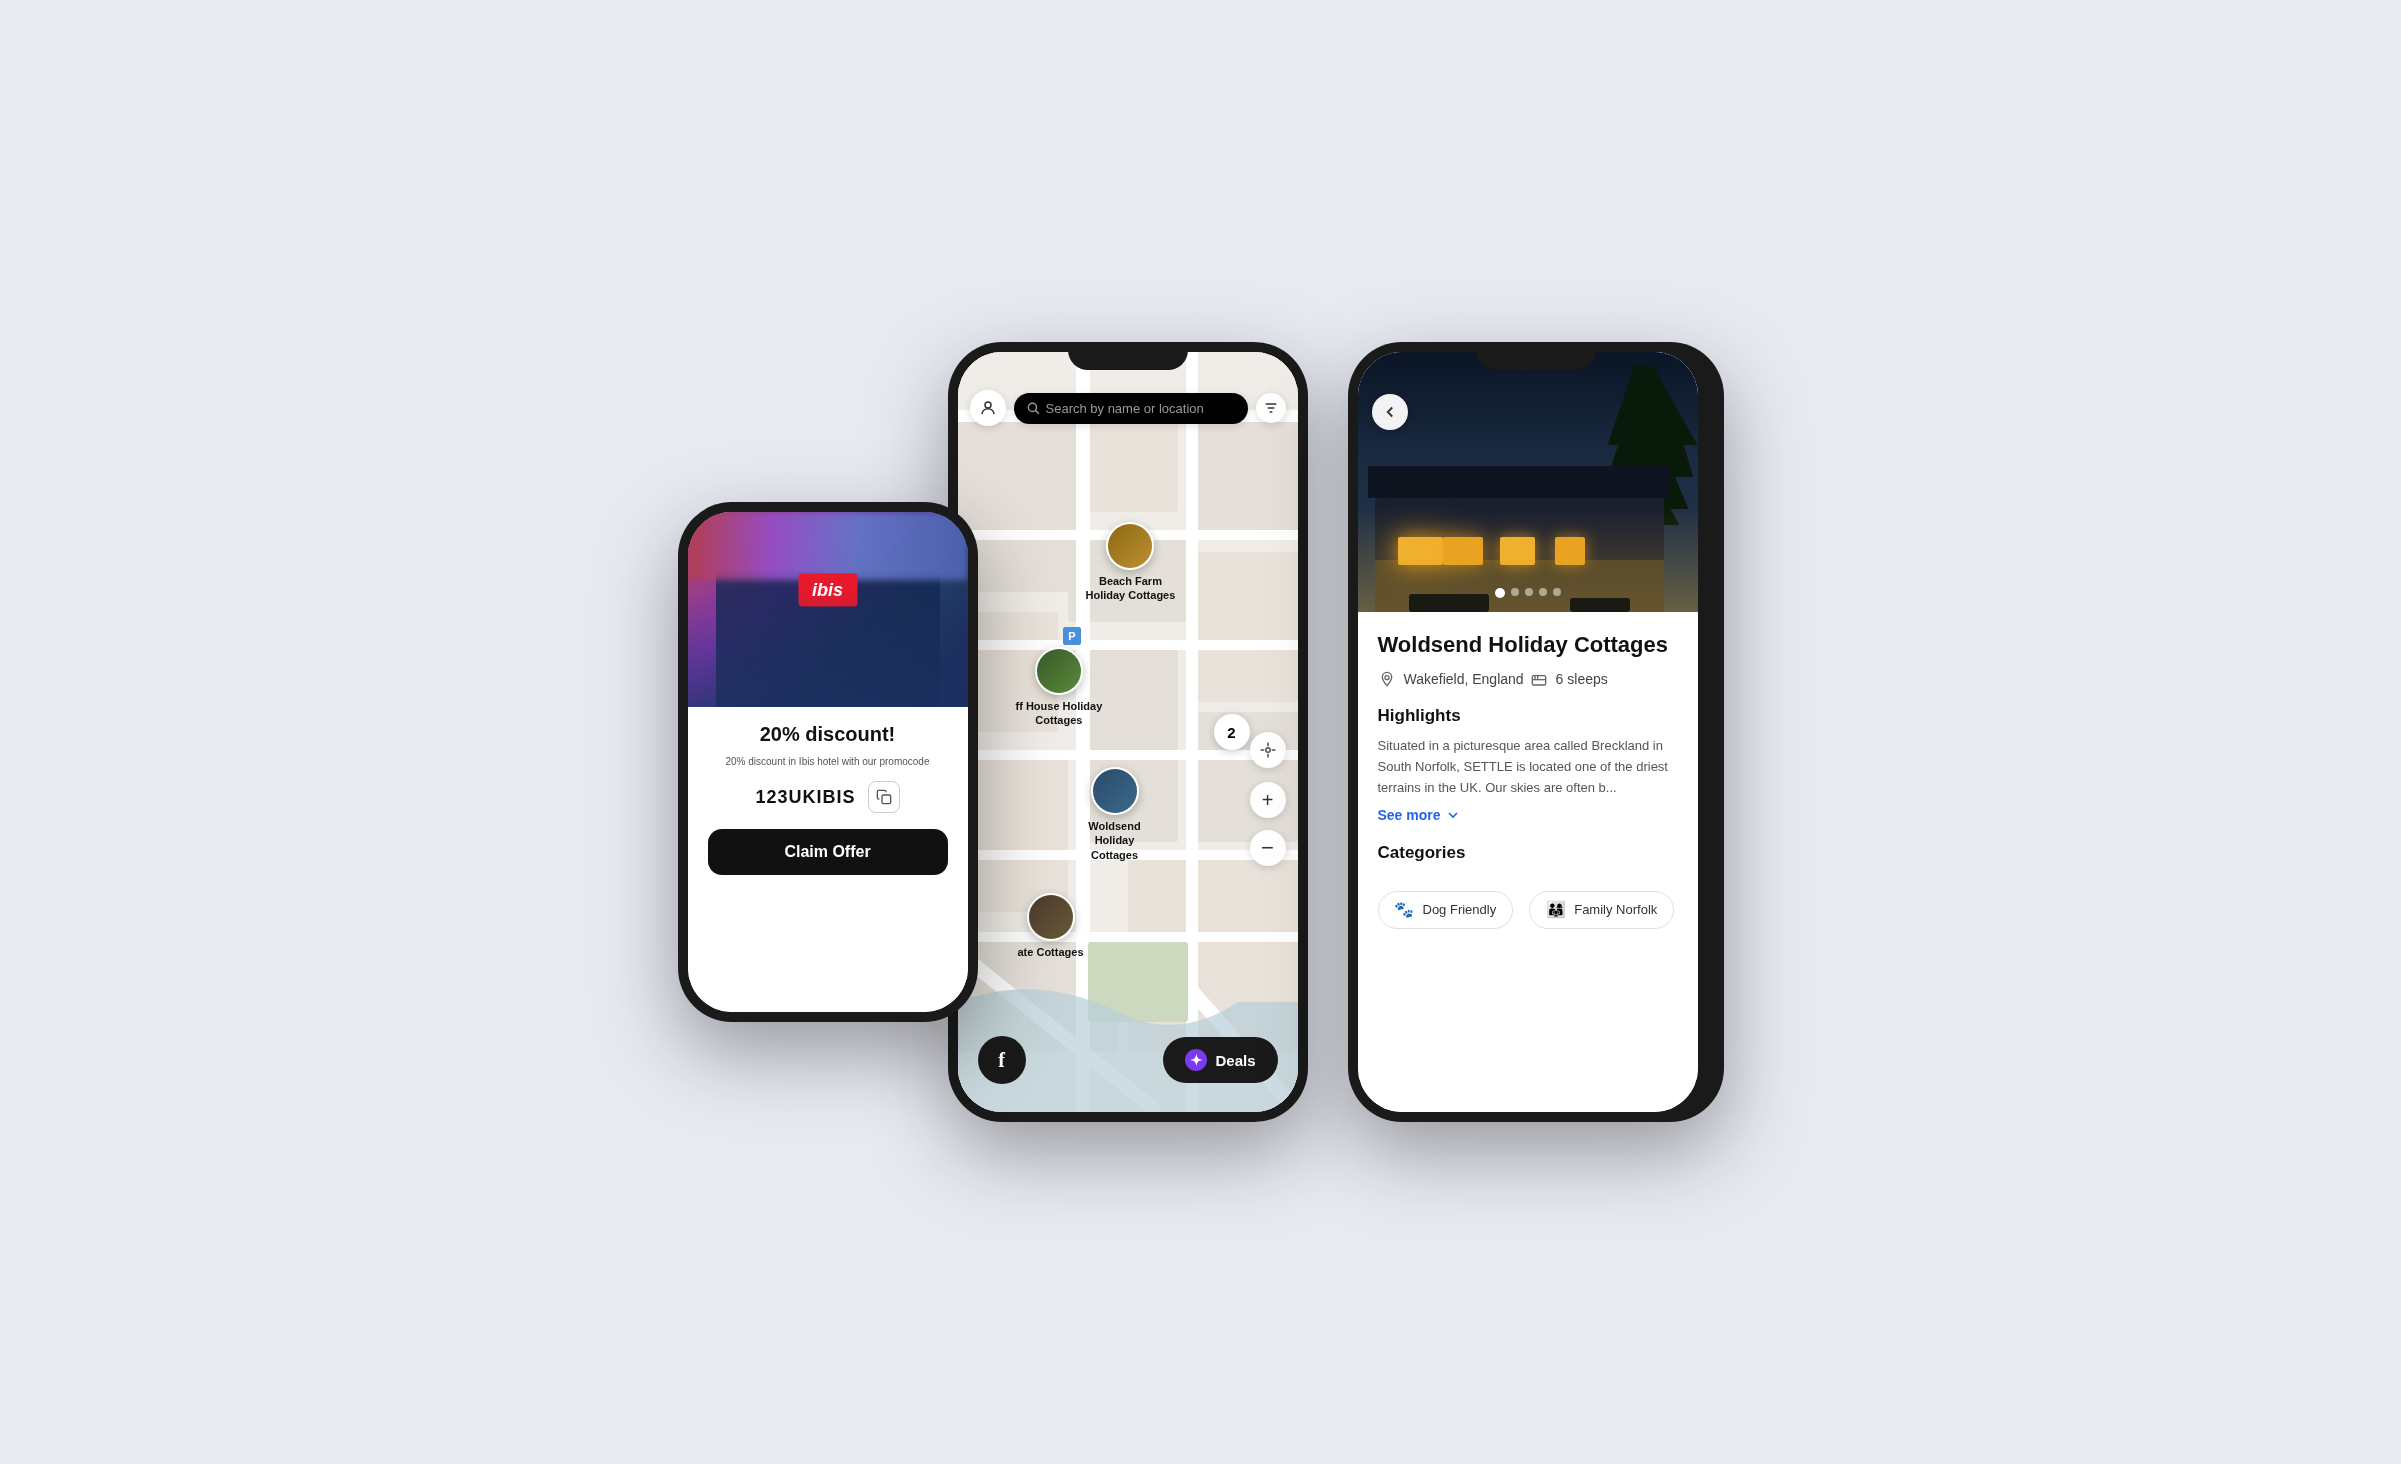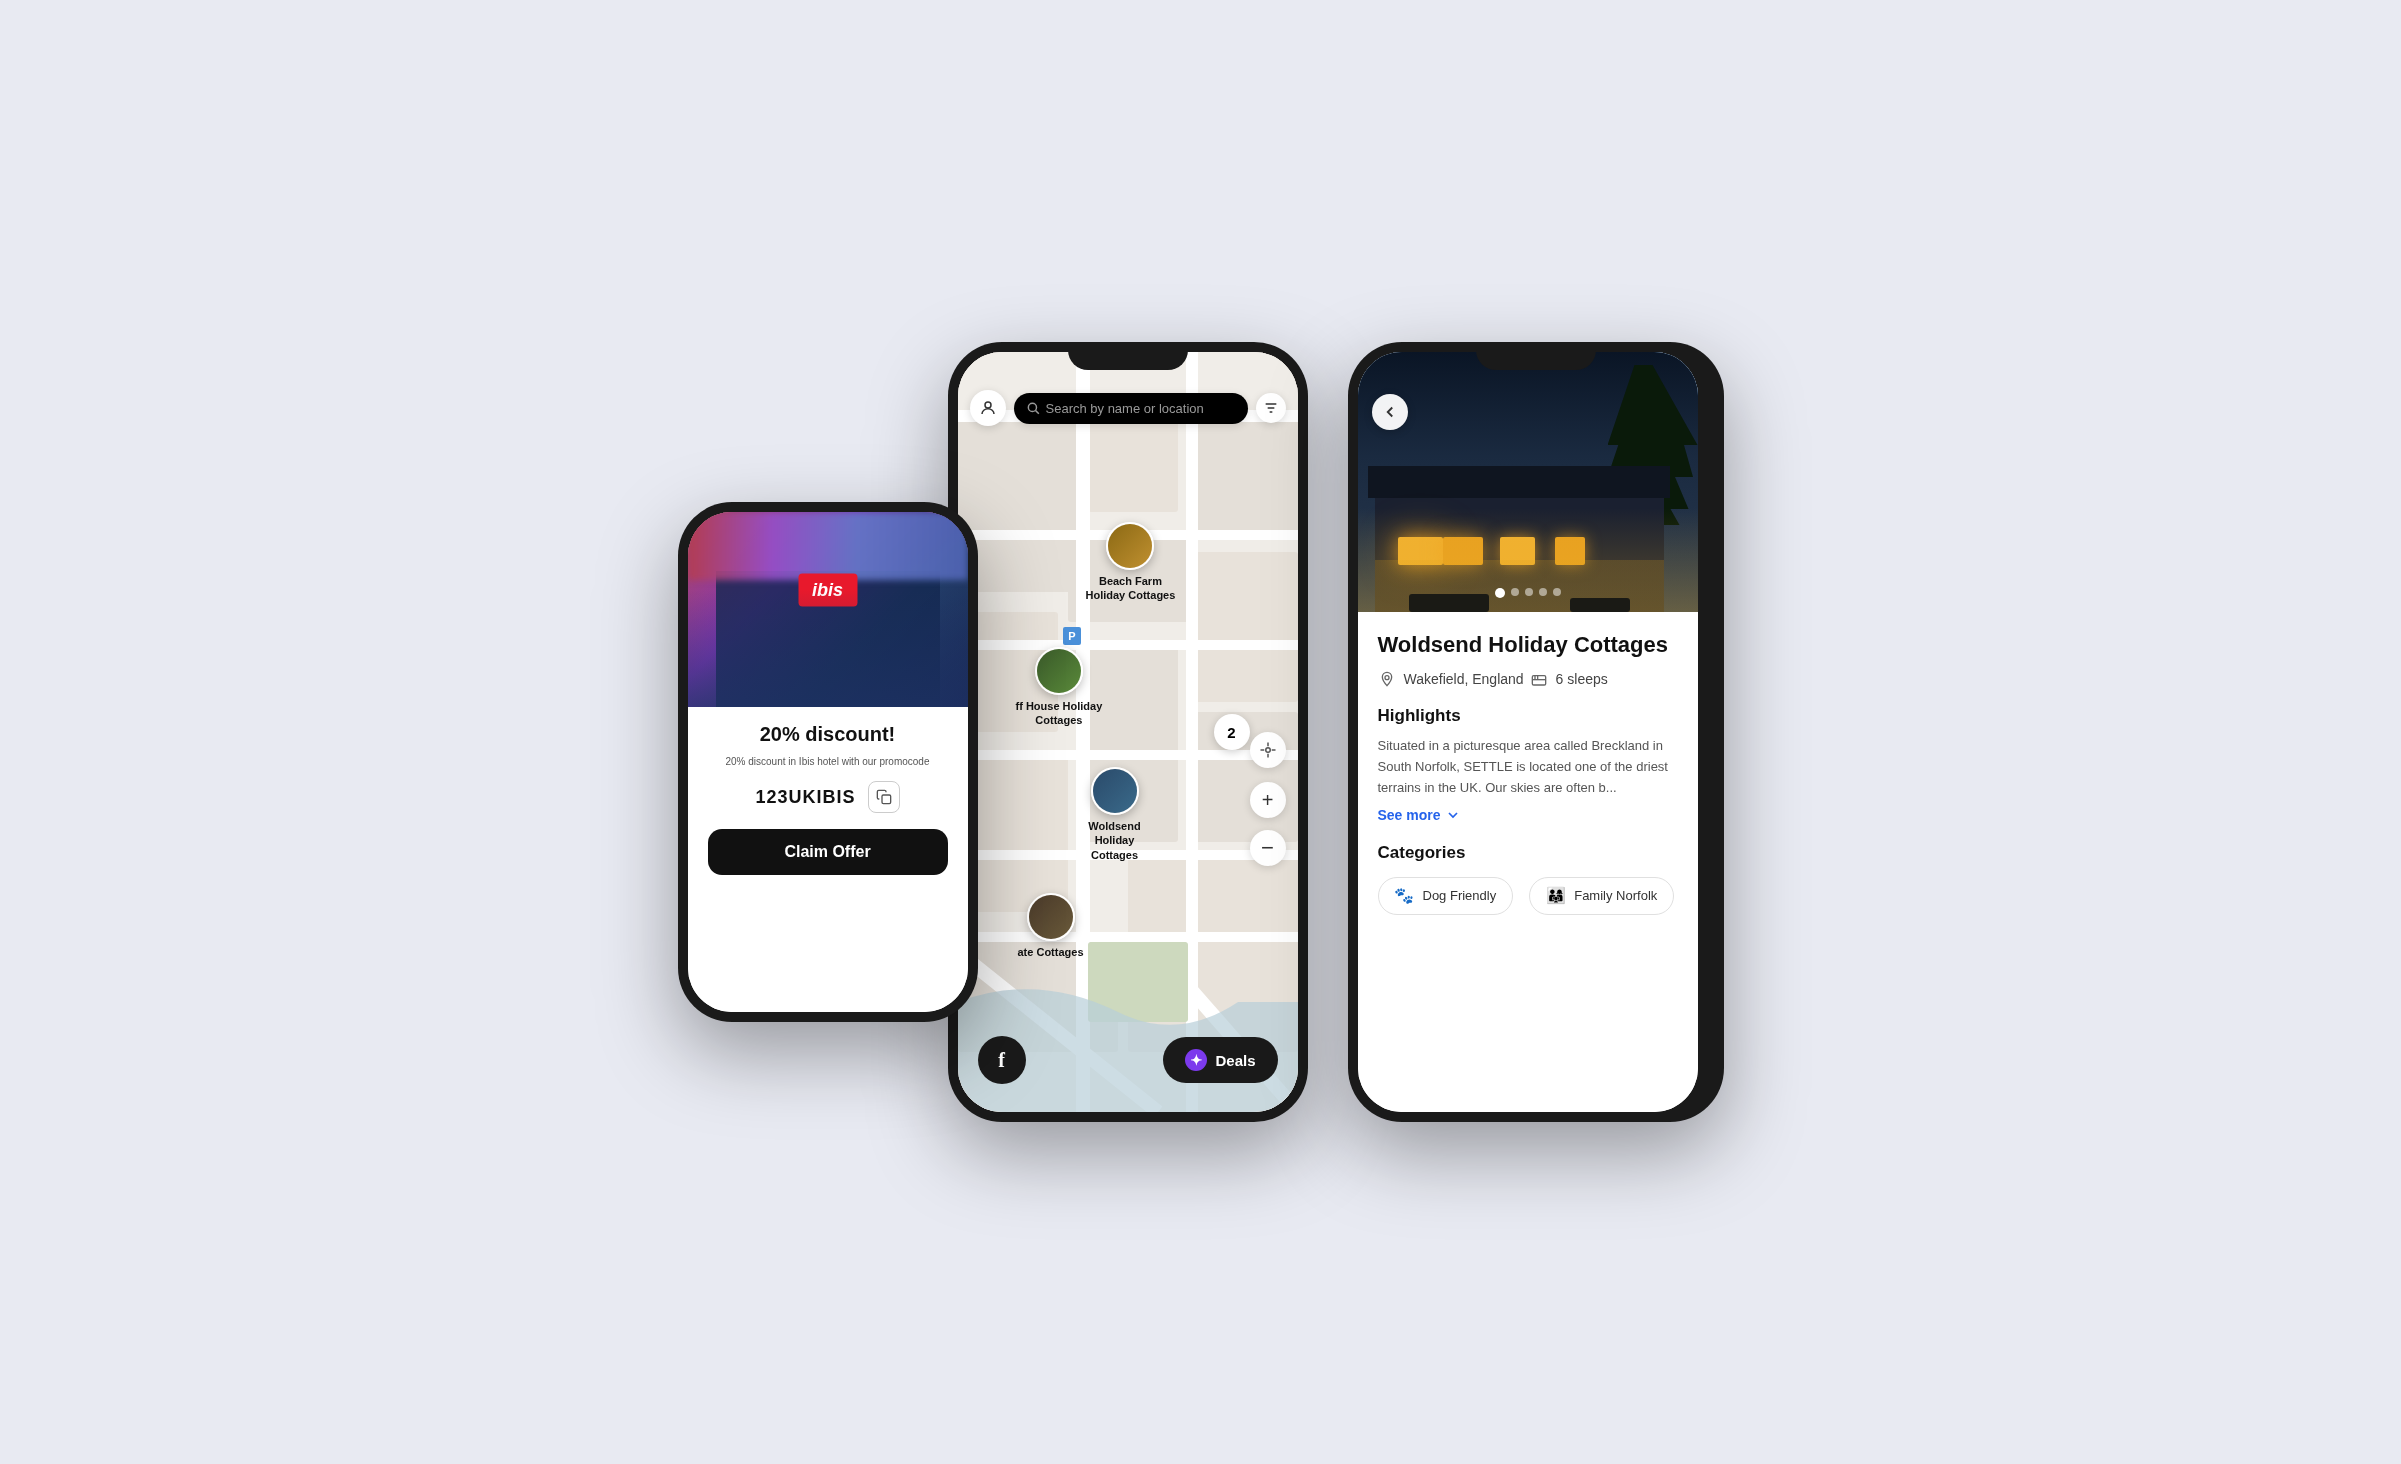--- a/index.html
+++ b/index.html
@@ -481,21 +481,21 @@
       cursor: pointer;
       margin-bottom: 20px;
     }
     .categories-section {
       margin-top: 4px;
     }
     .categories-title {
       font-size: 17px;
       font-weight: 700;
       color: #111;
-      margin-bottom: 14px;
+      margin-bottom: 28px;
     }
     .categories-row {
       display: flex;
       gap: 16px;
       flex-wrap: wrap;
     }
     .category-chip {
       display: flex;
       align-items: center;
       gap: 8px;

